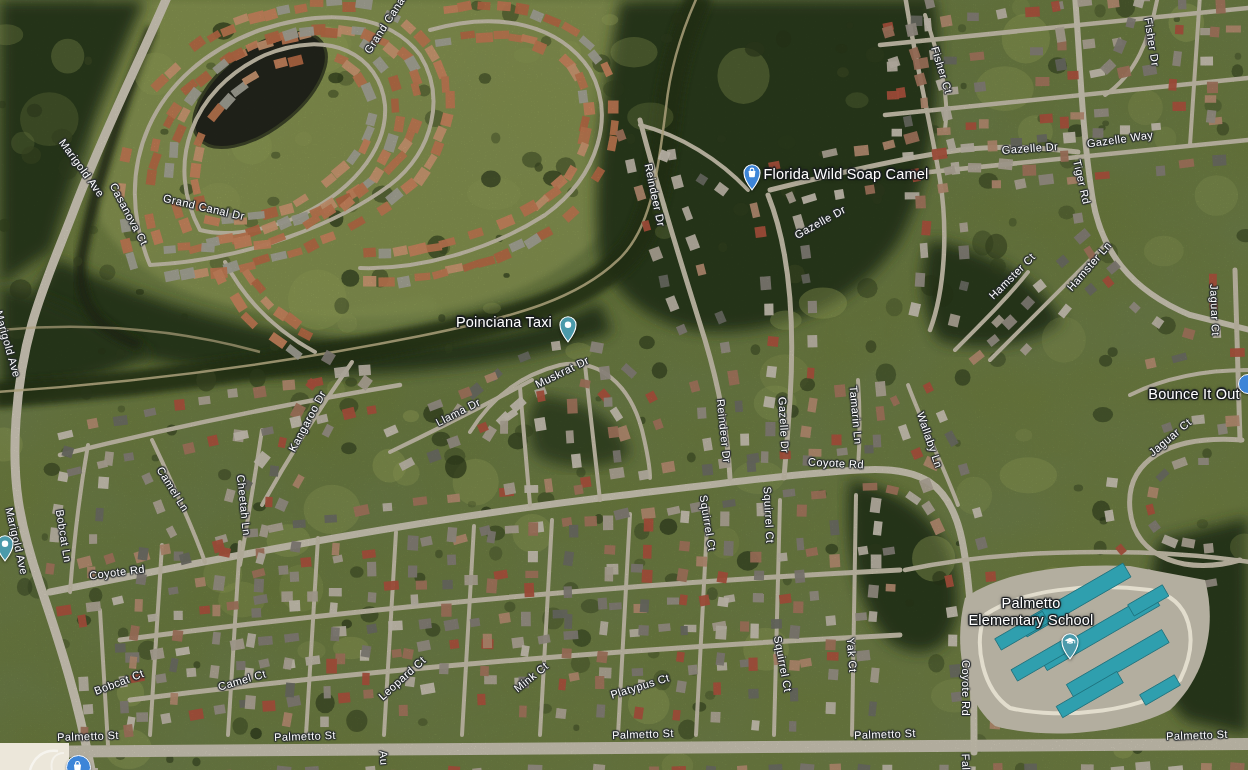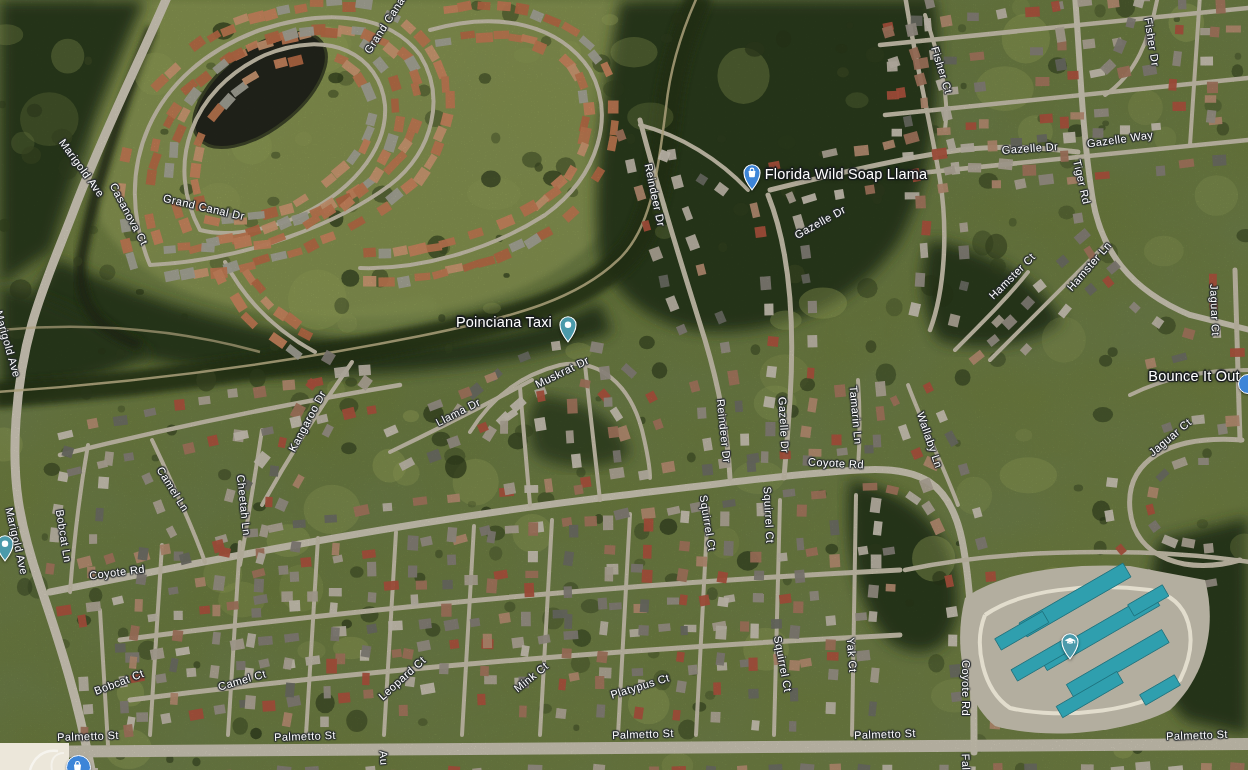--- a/index.html
+++ b/index.html
@@ -1355,43 +1355,47 @@
 
   <div class="pin" style="left:741px;top:162px">
     <svg width="22" height="29" viewBox="0 0 20 27">
       <path d="M10 26C10 26 2.5 16.5 2.5 10a7.5 7.5 0 1 1 15 0C17.5 16.5 10 26 10 26Z" fill="#3d85d8" stroke="#fff" stroke-width="1"></path>
       <g>
         <path d="M6.8 8.4h6.4l-.6 5a.8.8 0 0 1-.8.7H8.2a.8.8 0 0 1-.8-.7z" fill="#fff"></path>
         <path d="M8.3 8.7V7.4a1.7 1.7 0 0 1 3.4 0v1.3" fill="none" stroke="#fff" stroke-width="1"></path>
       </g>
     </svg>
   </div>
-  <div class="poiLabel" style="left:846px;top:174px">Florida Wild Soap Llama</div>
+  <div class="poiLabel" style="left:846px;top:174px">Florida Wild Soap Camel</div>
 
   <div class="pin" style="left:557px;top:314px">
     <svg width="22" height="29" viewBox="0 0 20 27">
       <path d="M10 26C10 26 2.5 16.5 2.5 10a7.5 7.5 0 1 1 15 0C17.5 16.5 10 26 10 26Z" fill="#4b9aab" stroke="#fff" stroke-width="1"></path>
       <circle cx="10" cy="10" r="3" fill="#fff"></circle>
     </svg>
   </div>
   <div class="poiLabel" style="left:504px;top:322px">Poinciana Taxi</div>
 
   <div class="circ" style="left:1238px;top:374px;width:18px;height:18px;background:#3d85d8;border:1px solid #fff"></div>
-  <div class="poiLabel" style="left:1194px;top:376px">Bounce It Out</div>
+  <div class="poiLabel" style="left:1194px;top:394px">Bounce It Out</div>
 
   <div class="pin" style="left:1059px;top:631px">
     <svg width="22" height="29" viewBox="0 0 20 27">
       <path d="M10 26C10 26 2.5 16.5 2.5 10a7.5 7.5 0 1 1 15 0C17.5 16.5 10 26 10 26Z" fill="#4b9aab" stroke="#fff" stroke-width="1"></path>
       <g fill="#fff">
         <path d="M10 6.4 15 8.5 10 10.6 5 8.5Z"></path>
         <path d="M7.3 9.7v1.5c0 .8 5.4 .8 5.4 0V9.7L10 10.9Z"></path>
         <rect x="14" y="8.7" width=".9" height="2.8"></rect>
       </g>
     </svg>
   </div>
+  <div class="poiLabel" style="left:1031px;top:612px">
+    <div>Palmetto</div>
+    <div>Elementary School</div>
+  </div>
 
   <div class="pin" style="left:-6px;top:533px">
     <svg width="22" height="29" viewBox="0 0 20 27">
       <path d="M10 26C10 26 2.5 16.5 2.5 10a7.5 7.5 0 1 1 15 0C17.5 16.5 10 26 10 26Z" fill="#4b9aab" stroke="#fff" stroke-width="1"></path>
       <circle cx="10" cy="10" r="3" fill="#fff"></circle>
     </svg>
   </div>
 
   <div class="circ" style="left:66px;top:755px;width:23px;height:23px;background:#3d85d8;border:1px solid #fff">
     <svg width="21" height="21" viewBox="0 0 20 20">

